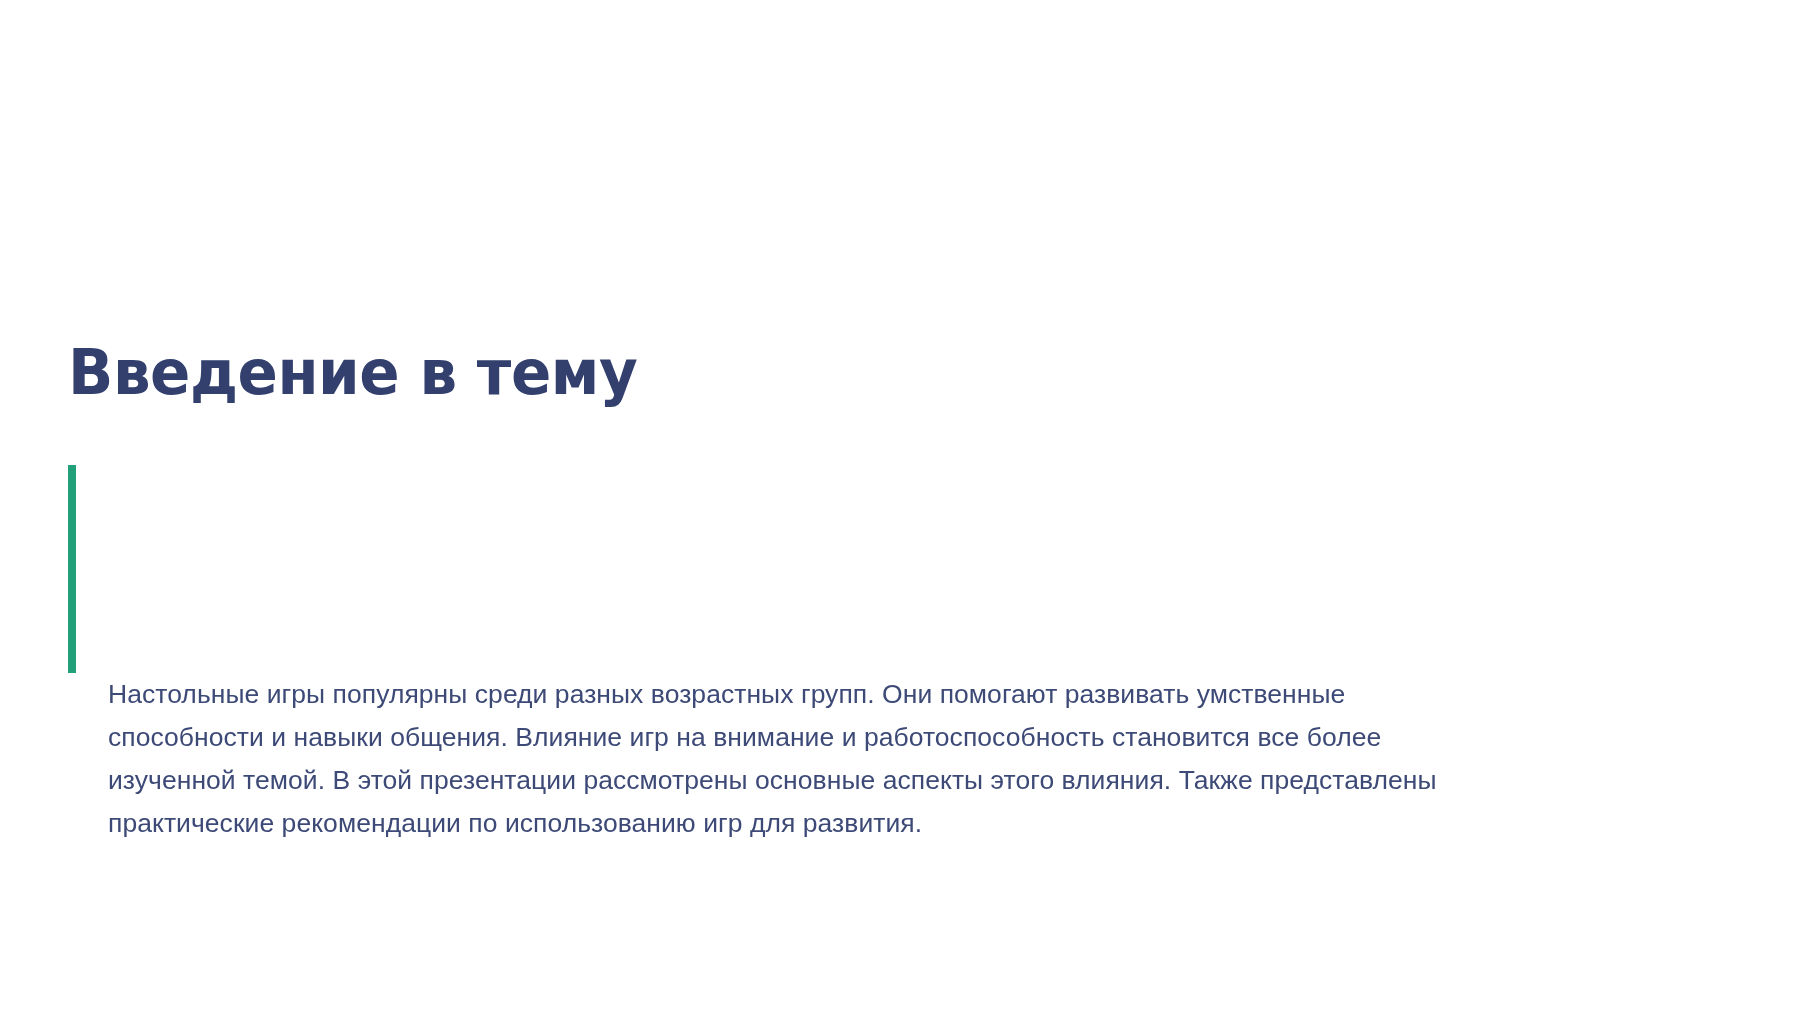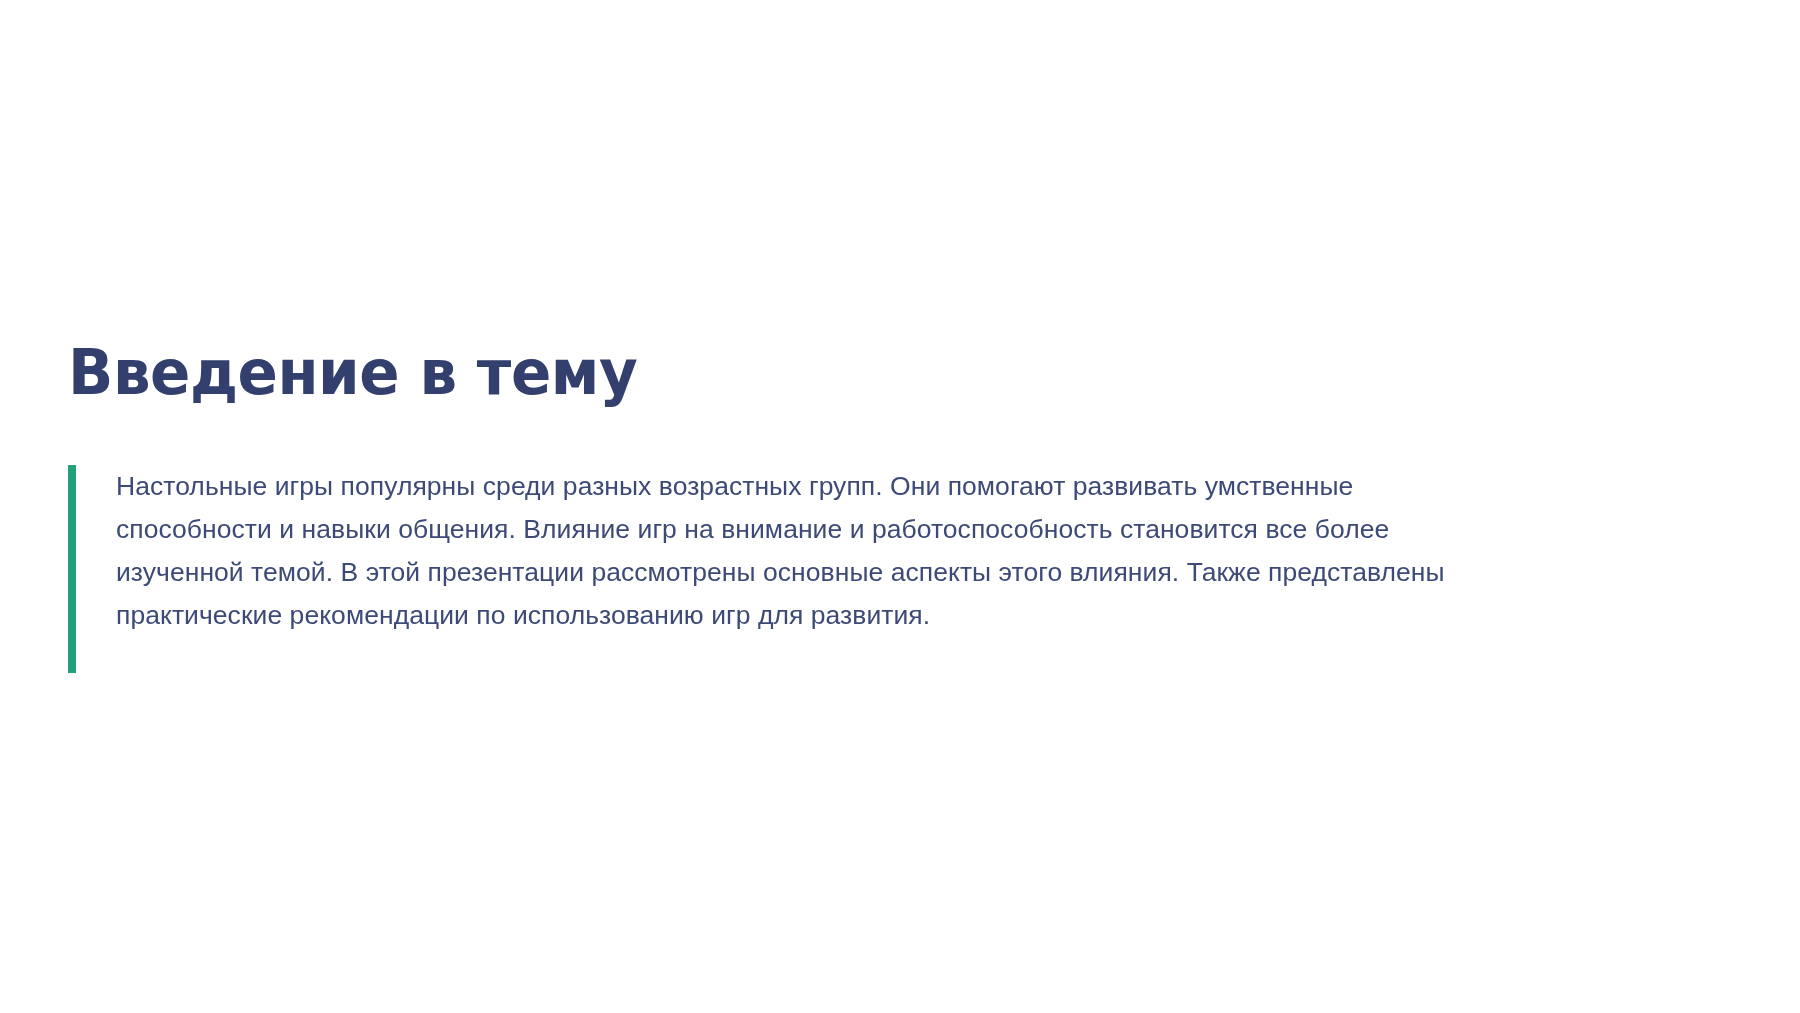--- a/index.html
+++ b/index.html
@@ -41,20 +41,21 @@
   }
 
   
   .body-block {
     position: absolute;
     left: 68px;
     top: 465px;
     width: 1460px;
     display: flex;
     align-items: stretch;
+    flex-direction: column;
   }
 
   .accent-bar {
     flex: 0 0 auto;
     width: 8px;
     min-height: 208px;
     background: #22a07a;
     border-radius: 0;
   }
 

